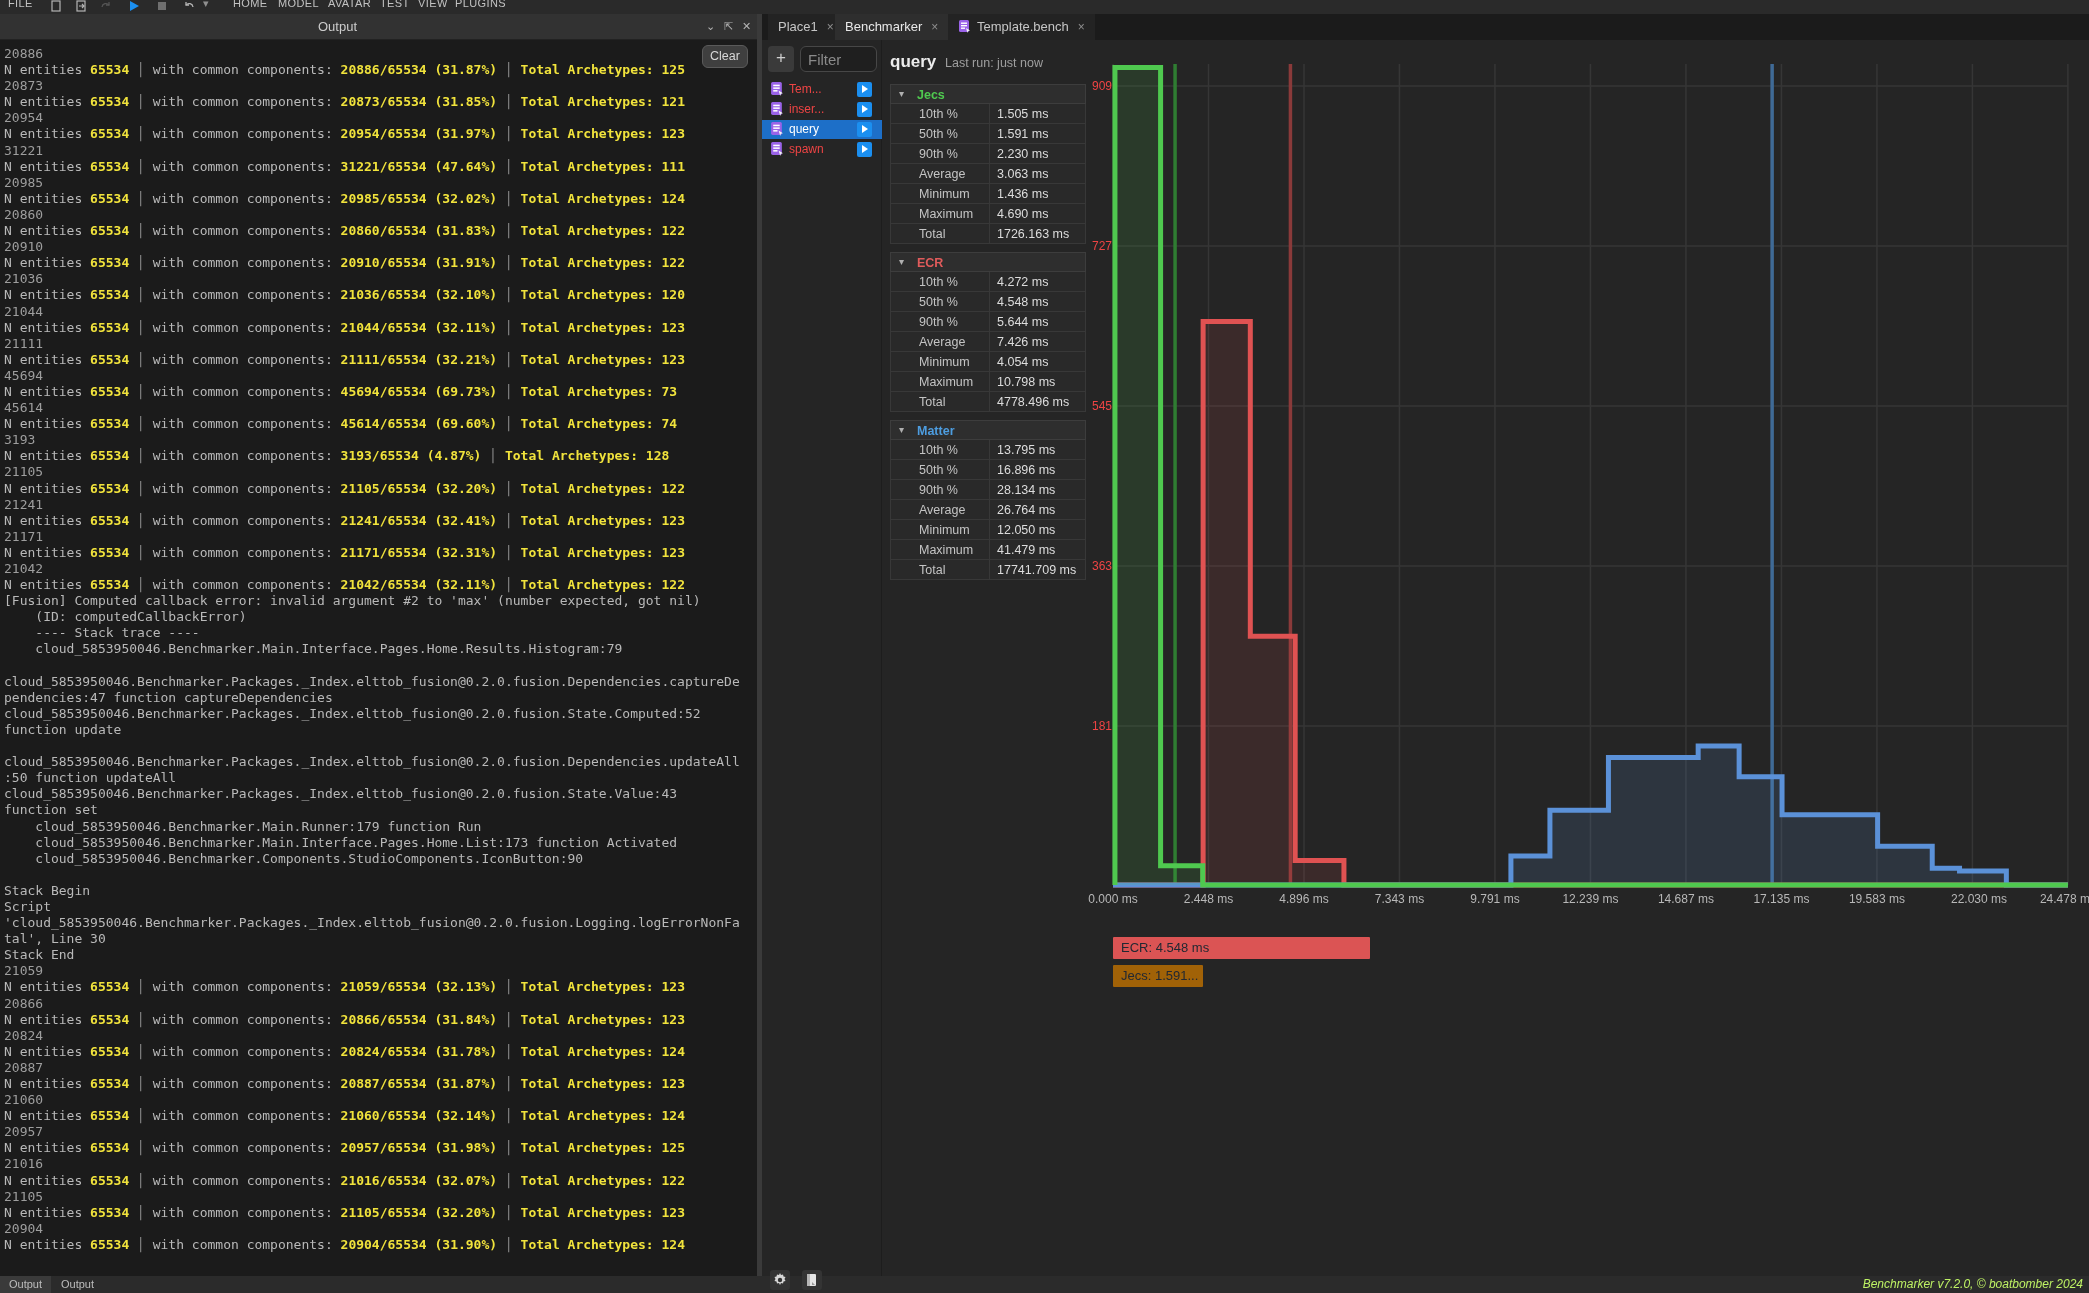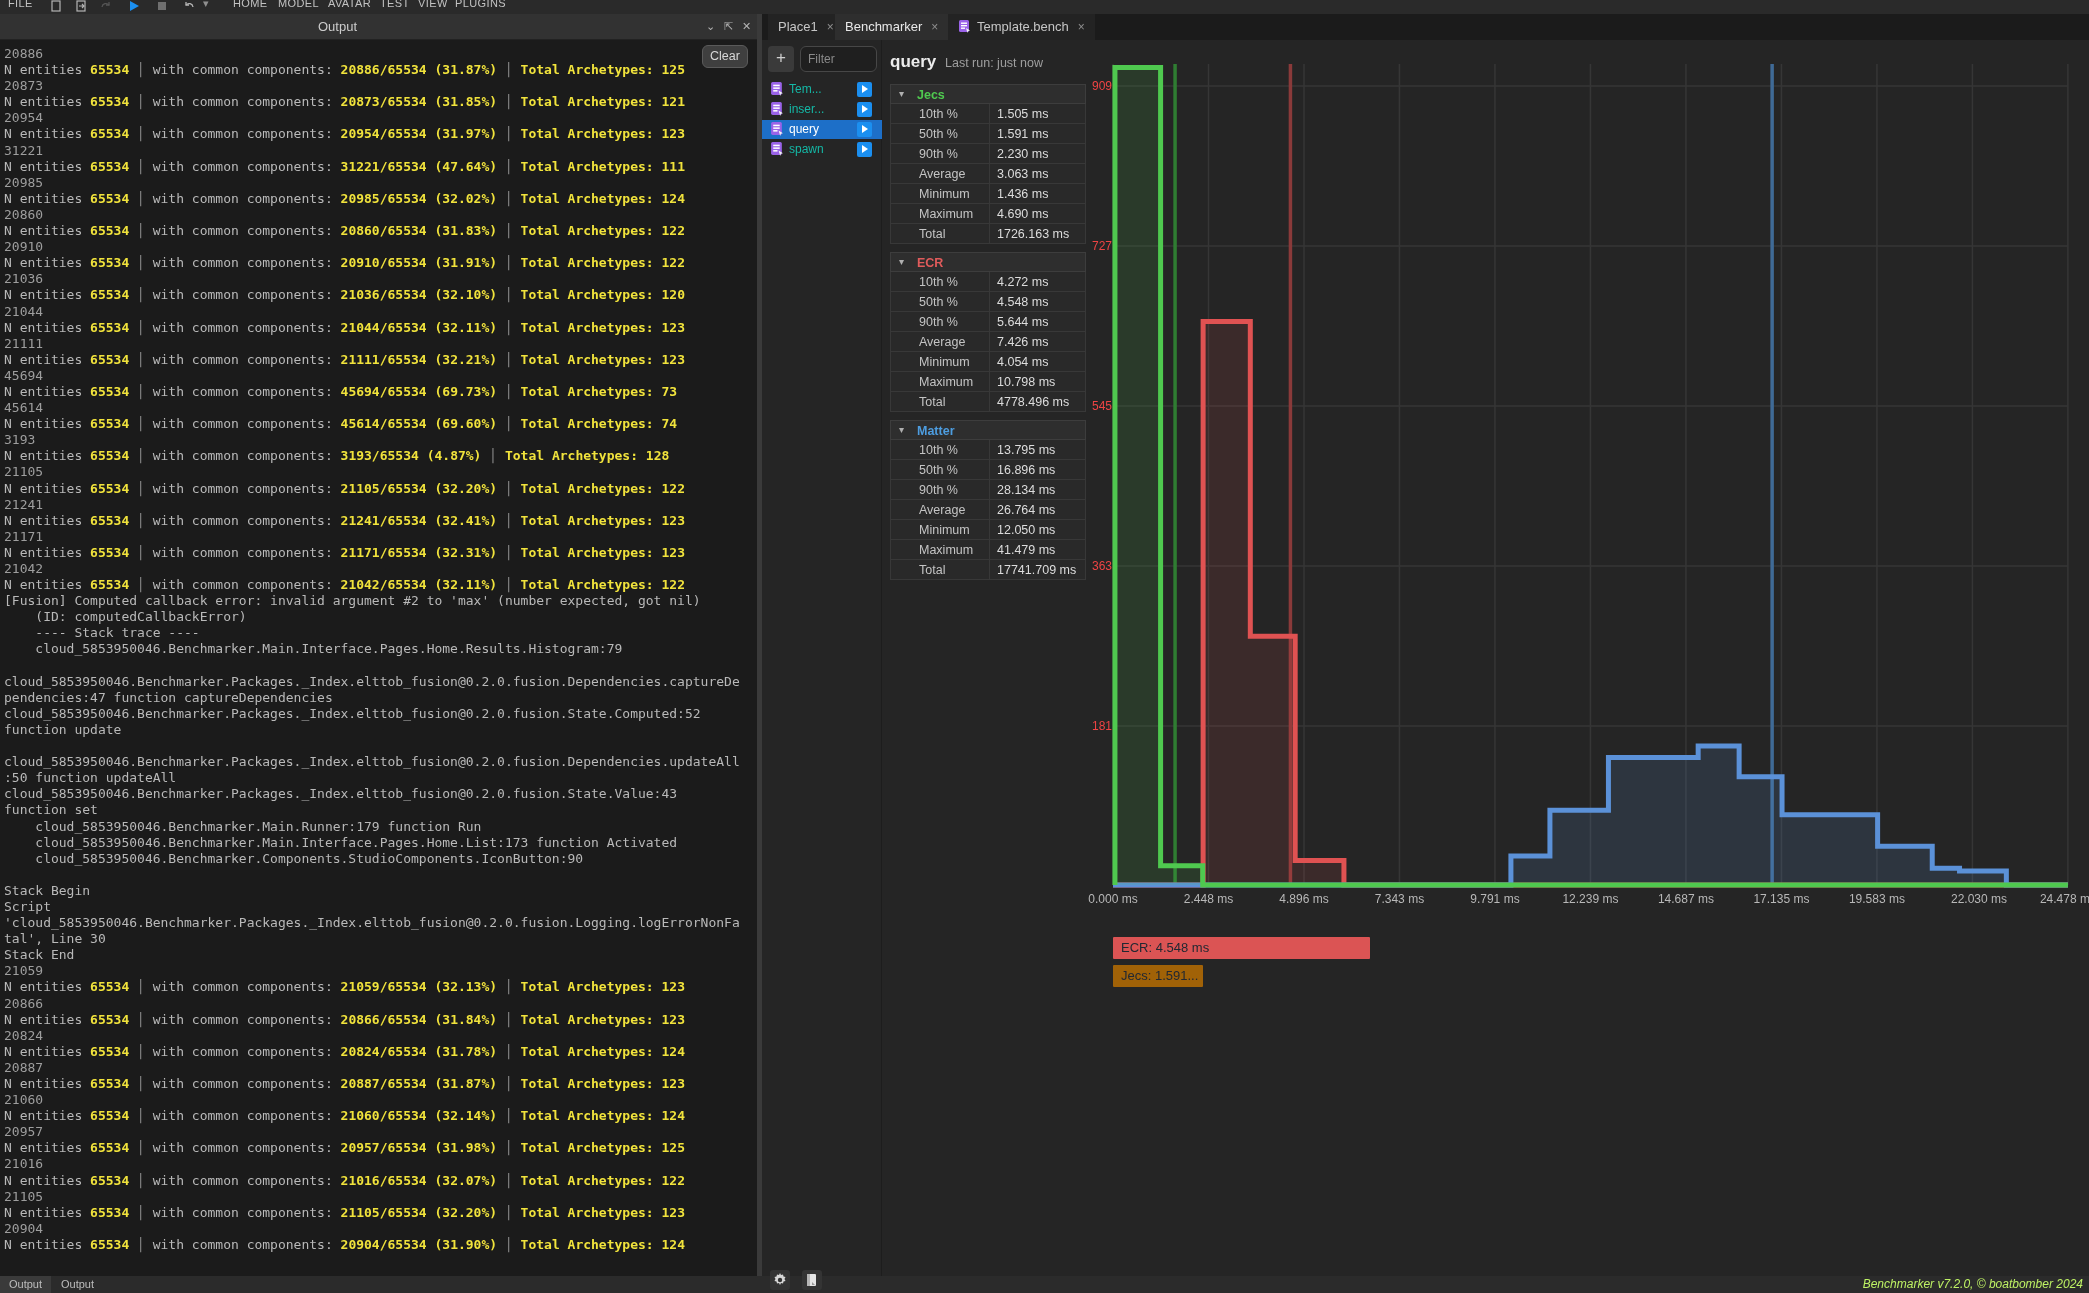--- a/index.html
+++ b/index.html
@@ -38,27 +38,27 @@
   #tabbar { position:absolute; left:762px; top:14px; width:1327px; height:26px; background:#1b1b1b; }
   .doc-tab { position:absolute; top:0; height:26px; background:#232323; color:#c6c6c6; font-size:13px; line-height:26px; padding:0 10px; white-space:nowrap; }
   .doc-tab.active { background:#2e2e2e; color:#e8e8e8; }
   .doc-tab .x { color:#8f8f8f; margin-left:9px; font-size:12px; }
   .doc-tab .ticon { display:inline-block; vertical-align:-2px; margin-right:6px; }
   
   #bench-panel { position:absolute; left:762px; top:40px; width:120px; height:1236px; background:#252525; border-right:1px solid #1d1d1d; }
   #add-btn { position:absolute; left:6px; top:6px; width:26px; height:26px; background:#3a3a3a; border-radius:4px; color:#cfcfcf;
              font-size:17px; line-height:24px; text-align:center; }
   #filter-input { position:absolute; left:38px; top:6px; width:77px; height:26px; background:#1f1f1f; border:1px solid #474747;
-                  border-radius:6px; color:#d0d0d0; font-size:12px; padding:0 7px; font-family:"Liberation Sans",sans-serif; outline:none; }
+                  border-radius:6px; color:#d0d0d0; font-size:15px; padding:0 7px; font-family:"Liberation Sans",sans-serif; outline:none; }
   #filter-input::placeholder { color:#8a8a8a; }
   #bench-items { position:absolute; left:0; top:40px; width:120px; }
   .bench-item { position:relative; height:19px; margin-bottom:1px; }
   .bench-item.selected { background:#1d6fc8; }
   .bench-item .sicon { position:absolute; left:8px; top:2px; }
-  .bench-item .blabel { position:absolute; left:27px; top:2px; font-size:12px; color:#14b8a6; }
+  .bench-item .blabel { position:absolute; left:27px; top:2px; font-size:12px; color:#ef4444; }
   .bench-item.selected .blabel { color:#ffffff; }
   .bench-item .play { position:absolute; left:95px; top:2px; width:15px; height:15px; background:#1b8ff0; border-radius:2px; }
   .bench-item .play:after { content:""; position:absolute; left:5px; top:3px; border-left:6px solid #fff; border-top:4.5px solid transparent; border-bottom:4.5px solid transparent; }
   
   #main { position:absolute; left:883px; top:40px; width:1206px; height:1236px; background:#252525; }
   #result-title { position:absolute; left:7px; top:12px; font-size:17px; font-weight:bold; color:#ececec; }
   #result-lastrun { position:absolute; left:62px; top:16px; font-size:12.5px; color:#9f9f9f; }
   
   #stats { position:absolute; left:7px; top:44px; width:196px; }
   .sec-header { position:relative; height:20px; background:#2e2e2e; border:1px solid #3d3d3d; }

